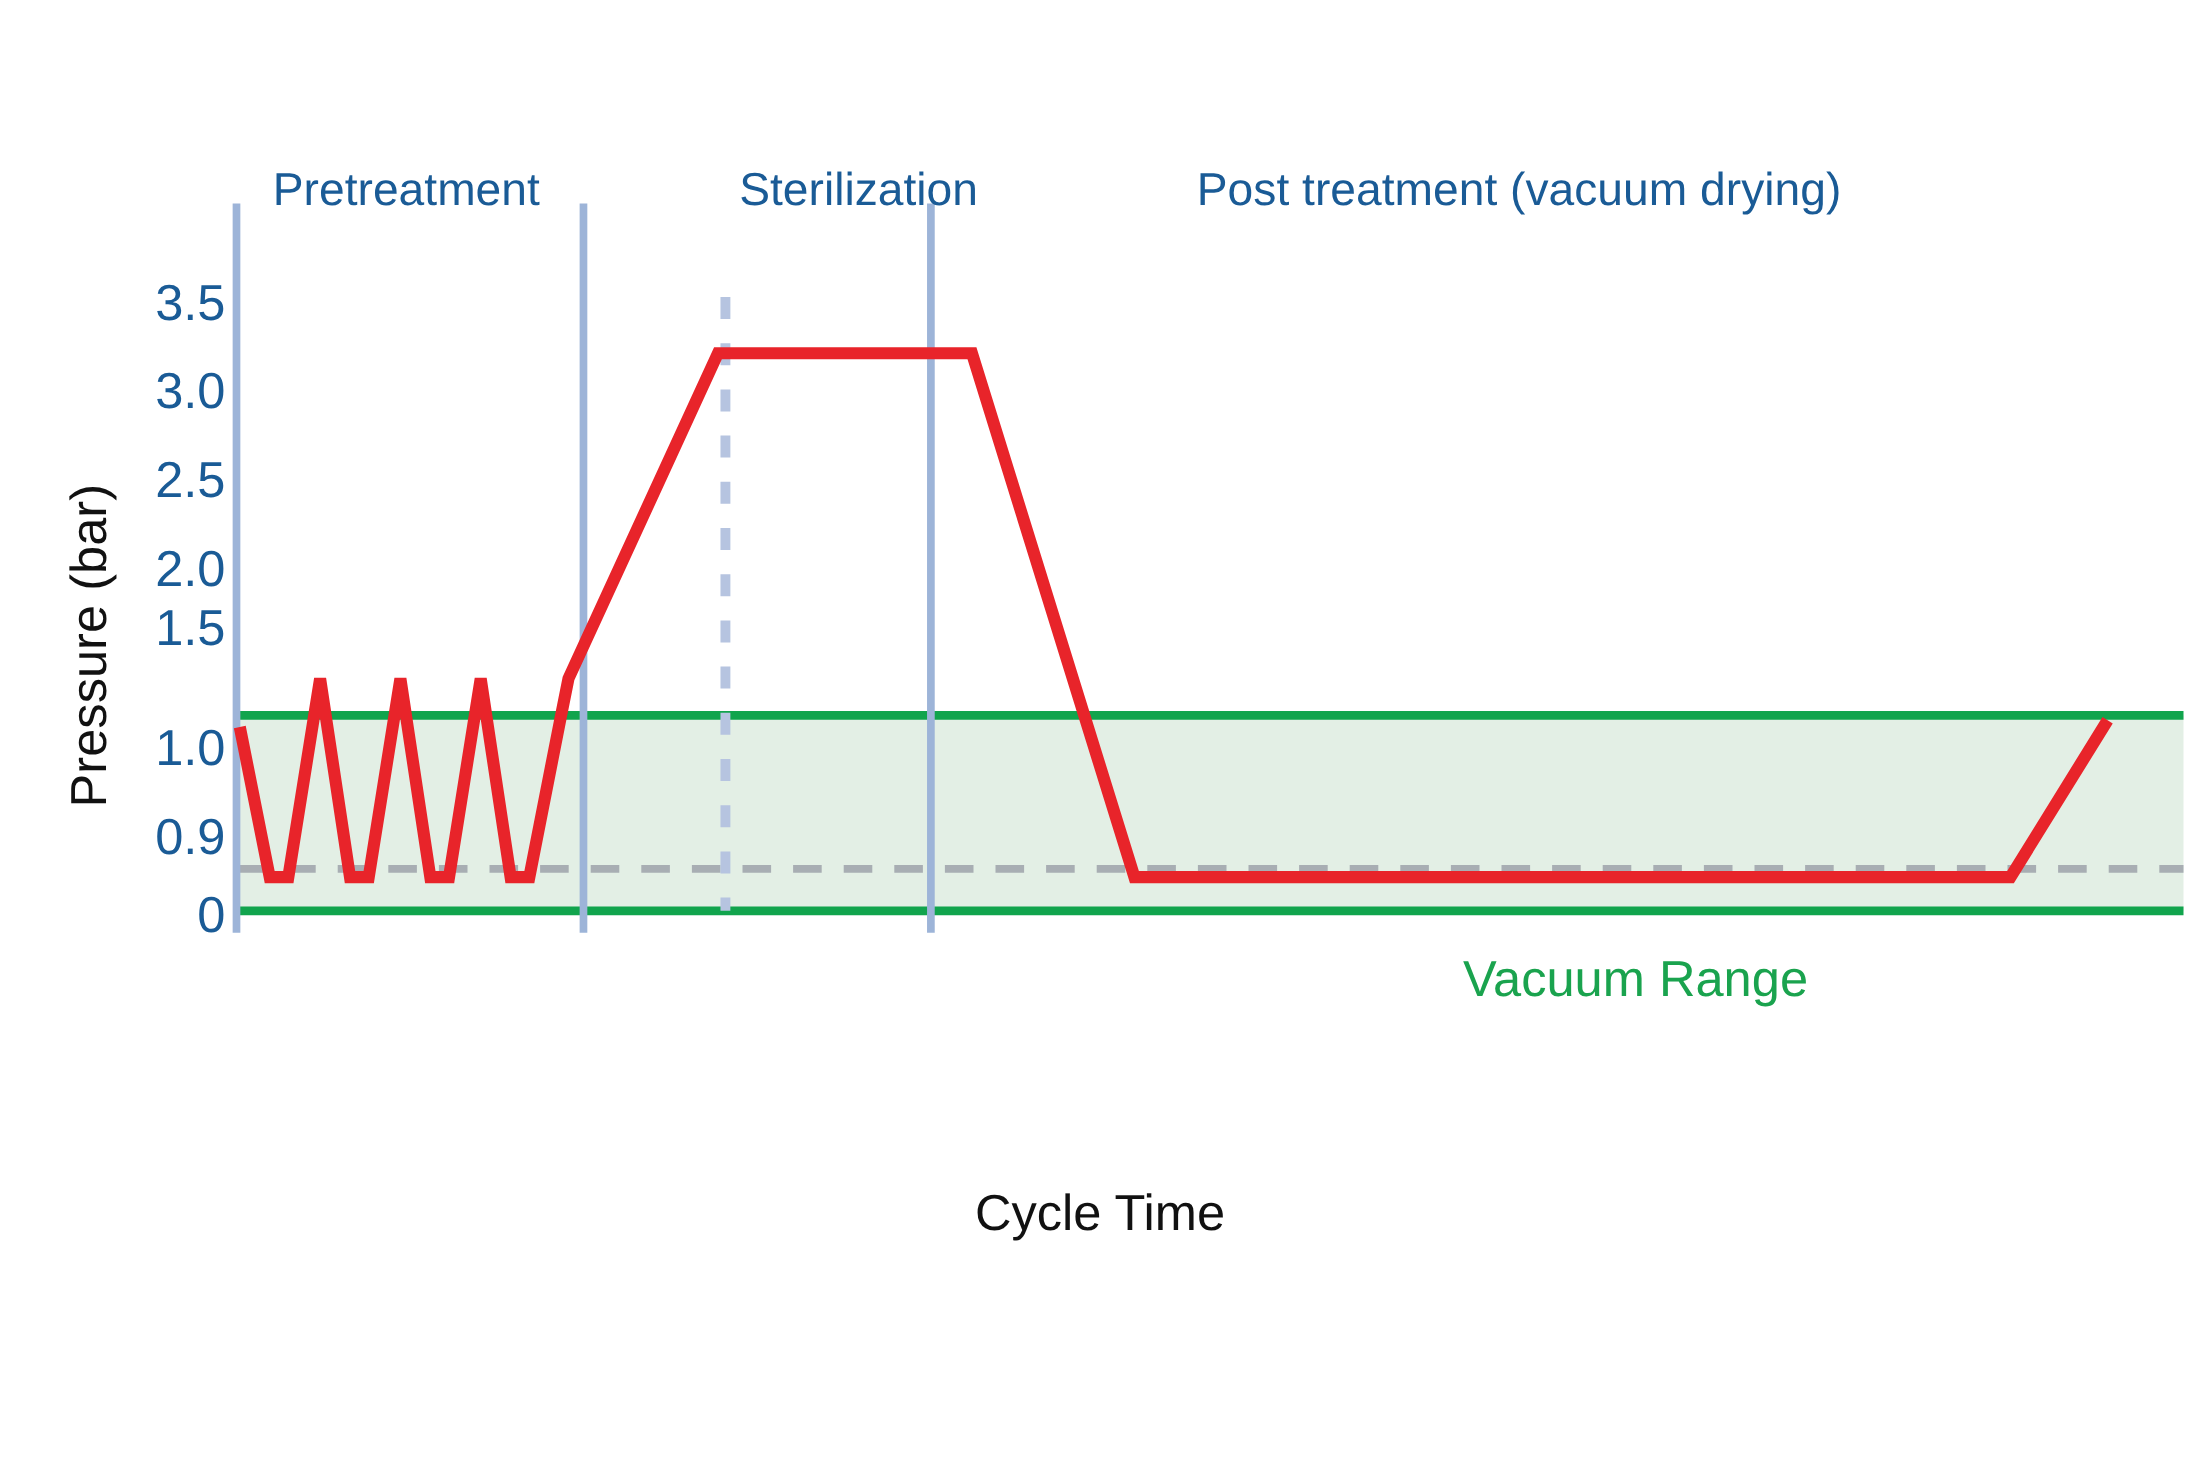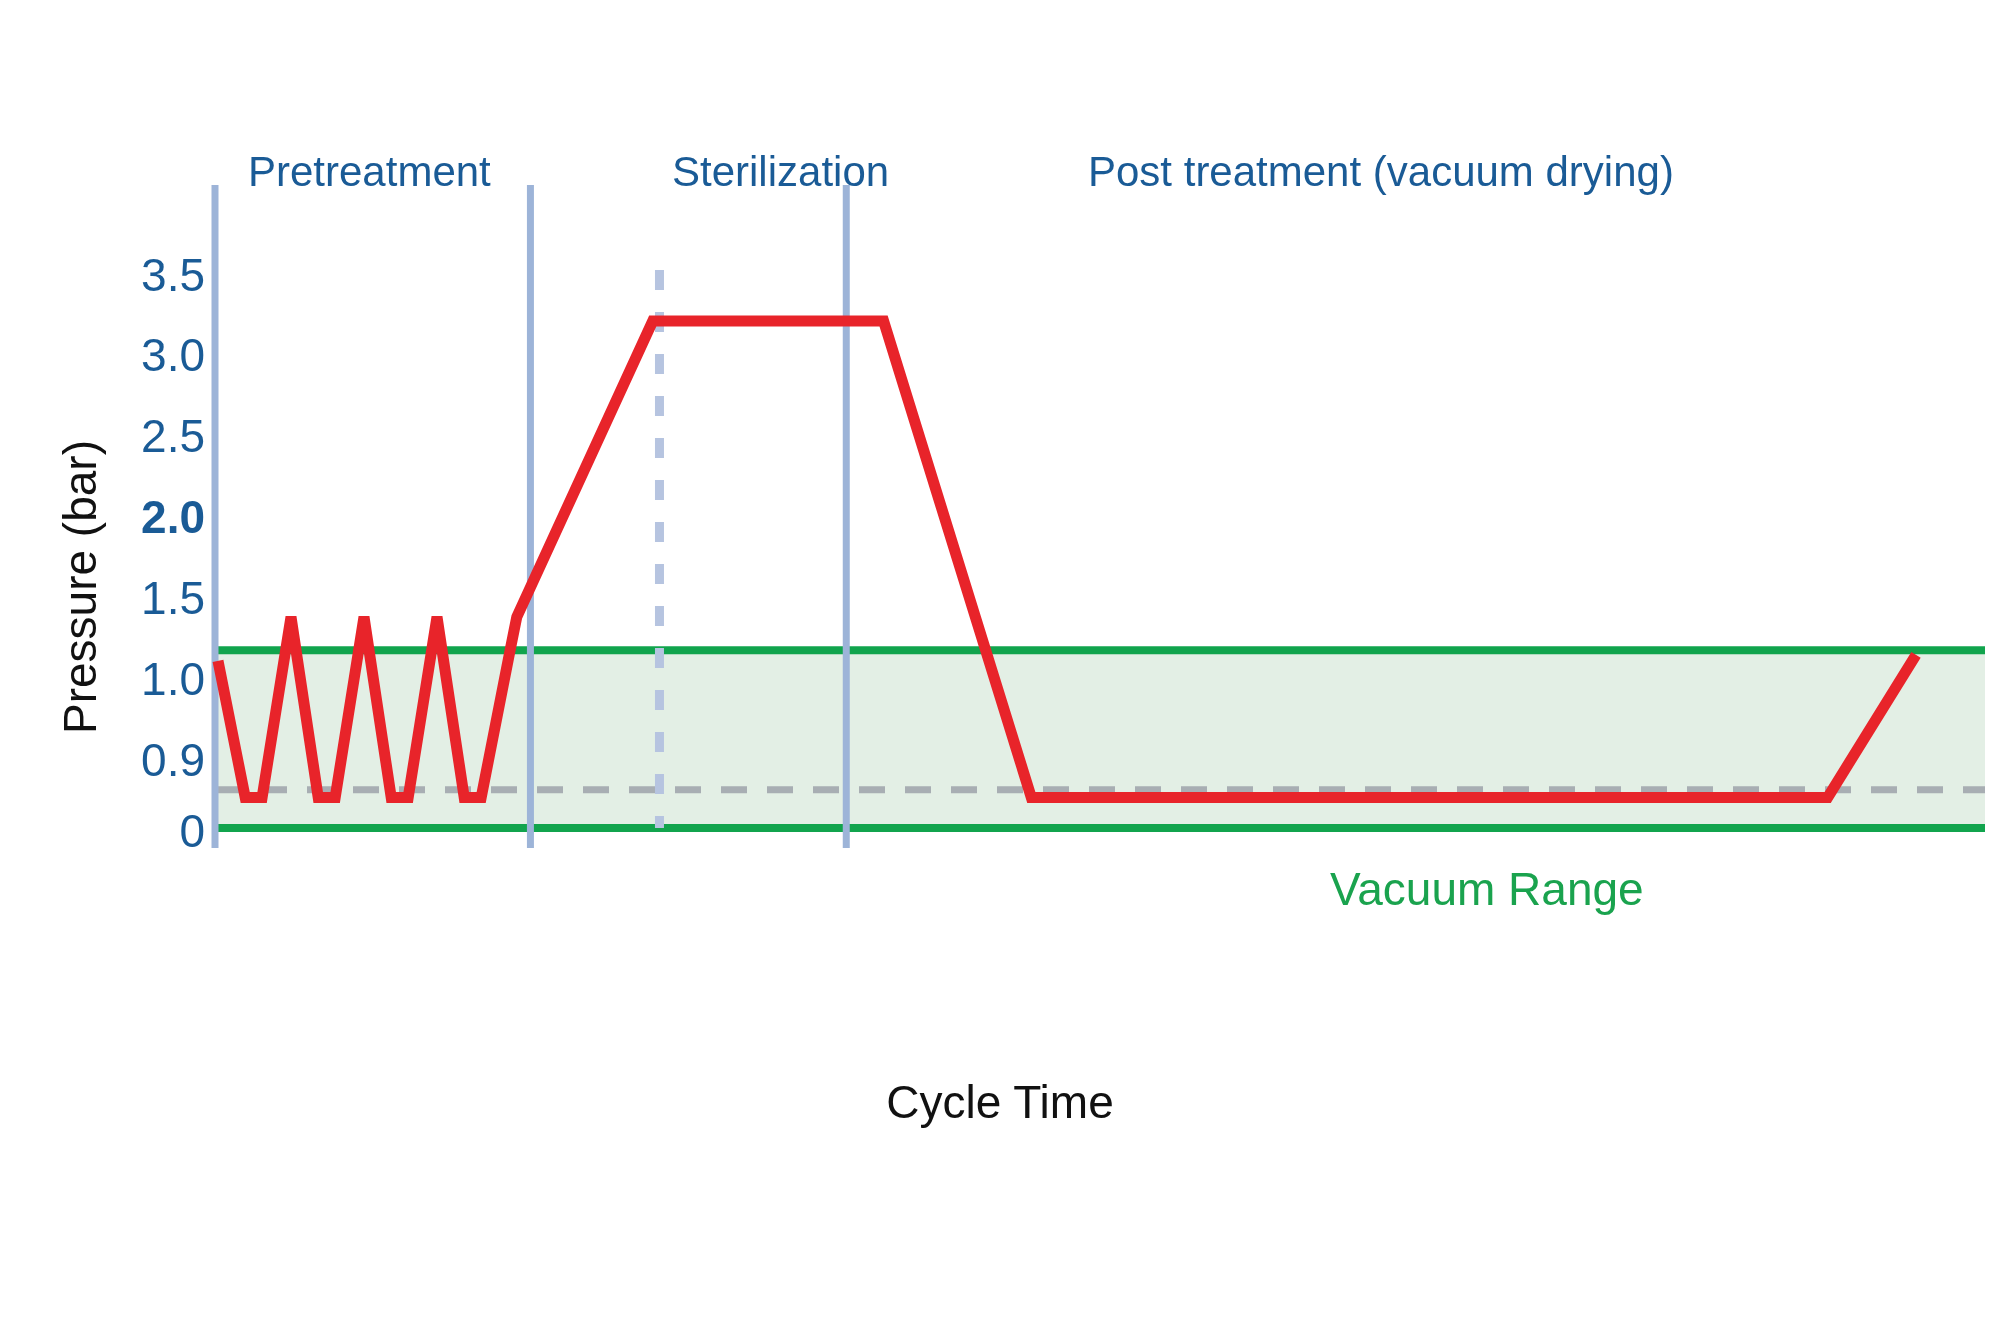--- a/index.html
+++ b/index.html
@@ -56,22 +56,22 @@
 
       <line x1="659.48" y1="270" x2="659.48" y2="828" stroke="#b6c4e0" stroke-width="9" stroke-dasharray="20 22"></line>
 
       <polyline fill="none" stroke="#e8242a" stroke-width="11" stroke-linejoin="miter" stroke-linecap="butt" points="218.0,660.9 245.2,797.4 262.1,797.4 291.0,616.9 318.2,797.4 335.2,797.4 364.0,616.9 391.2,797.4 408.2,797.4 437.0,616.9 464.2,797.4 481.2,797.4 510.1,650.3 516.8,616.9 652.7,321.1 883.6,321.1 1031.3,797.4 1827.7,797.4 1916.0,654.8"></polyline>
 
     </svg>
 
     <div class="ytick" style="left:85px; top:248px;">3.5</div>
     <div class="ytick" style="left:85px; top:328px;">3.0</div>
     <div class="ytick" style="left:85px; top:409px;">2.5</div>
-    <div class="ytick" style="left:85px; top:490px;font-weight:bold;">2.0</div>
-    <div class="ytick" style="left:85px; top:571px;">1.5</div>
+    <div class="ytick" style="left:85px; top:490px;">2.0</div>
+    <div class="ytick" style="left:85px; top:543px;">1.5</div>
     <div class="ytick" style="left:85px; top:652px;">1.0</div>
     <div class="ytick" style="left:85px; top:733px;">0.9</div>
     <div class="ytick" style="left:85px; top:804px;">0</div>
 
     <div class="seclabel" style="left:248px; top:148px;">Pretreatment</div>
     <div class="seclabel" style="left:1088px; top:148px;">Post treatment (vacuum drying)</div>
     <div class="seclabel" style="left:672px; top:148px;">Sterilization</div>
 
     <div class="bandlabel" style="left:1330px; top:862px;">Vacuum Range</div>
 

